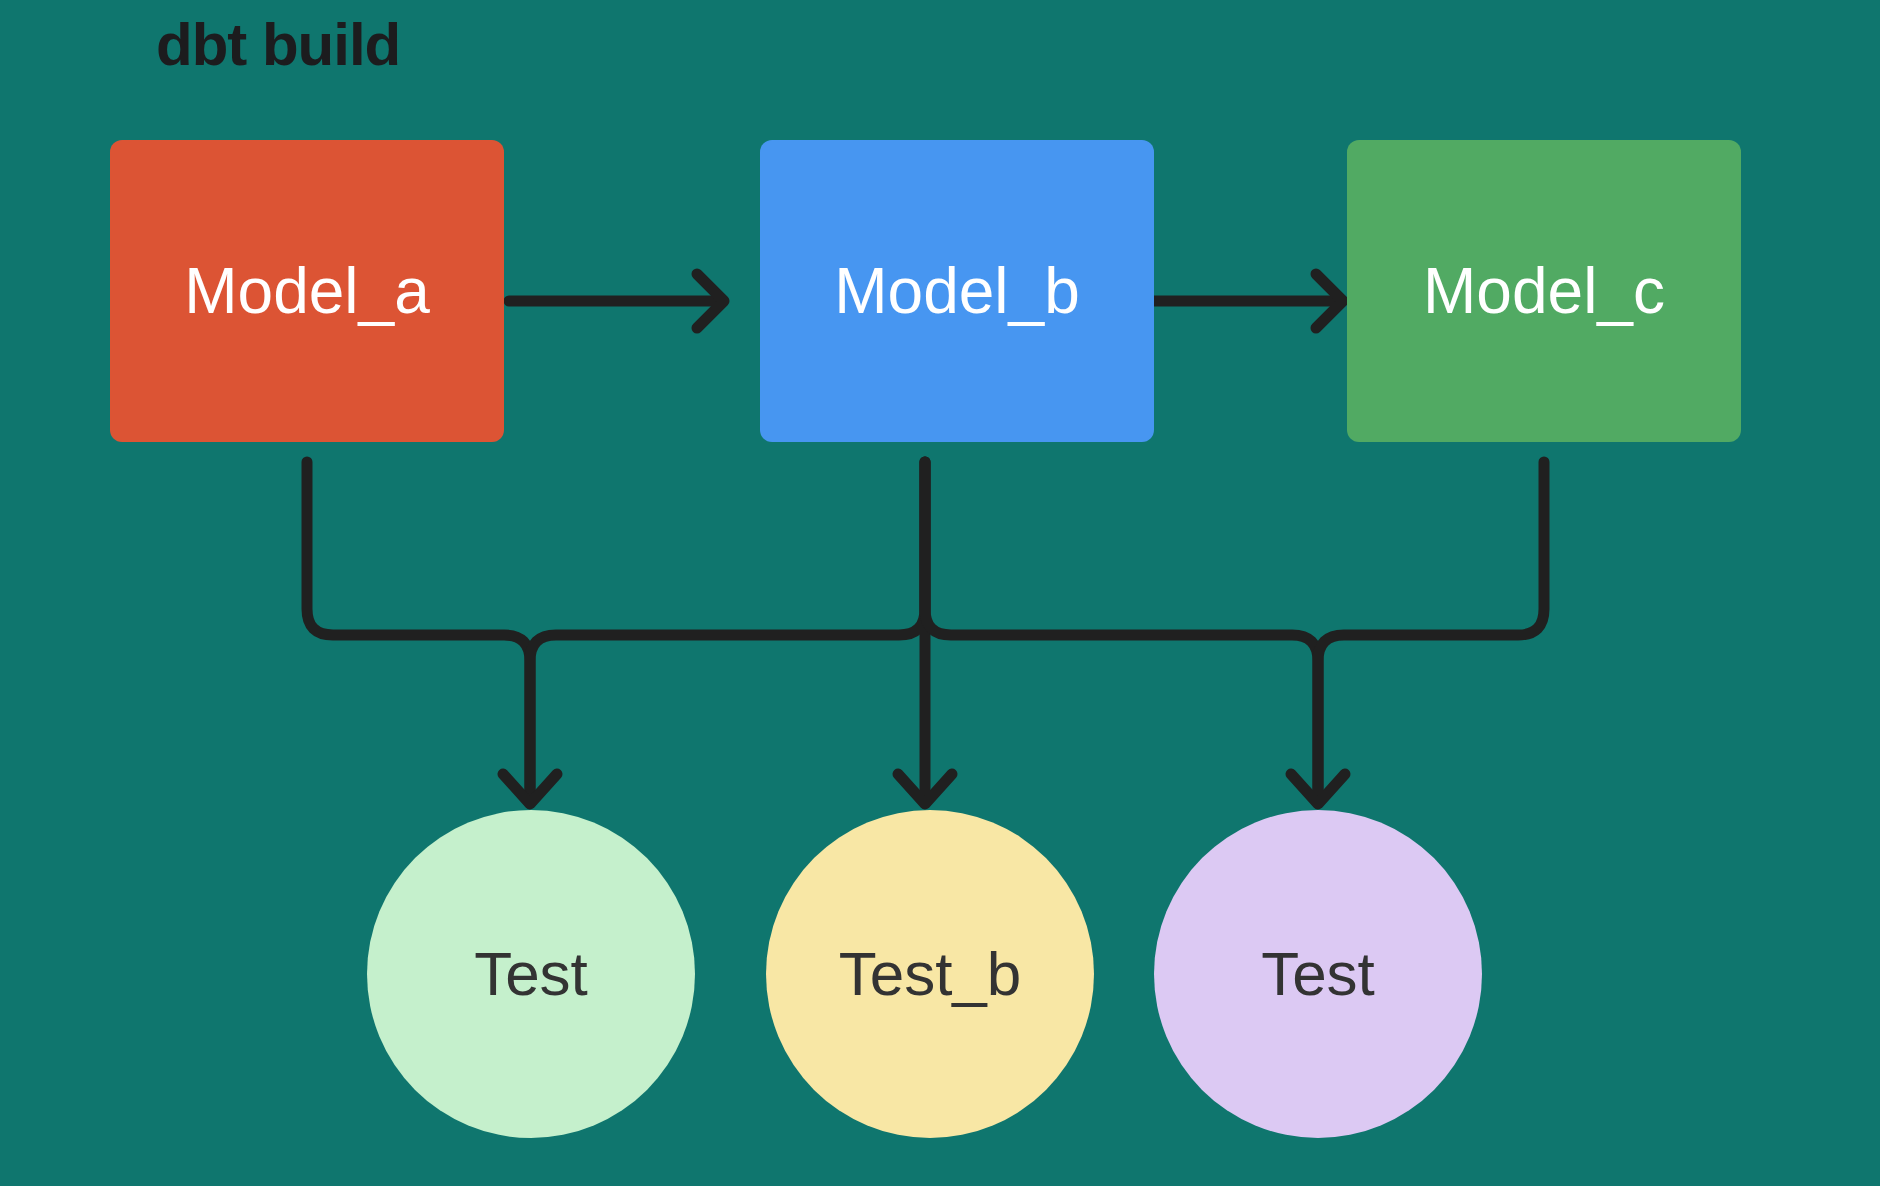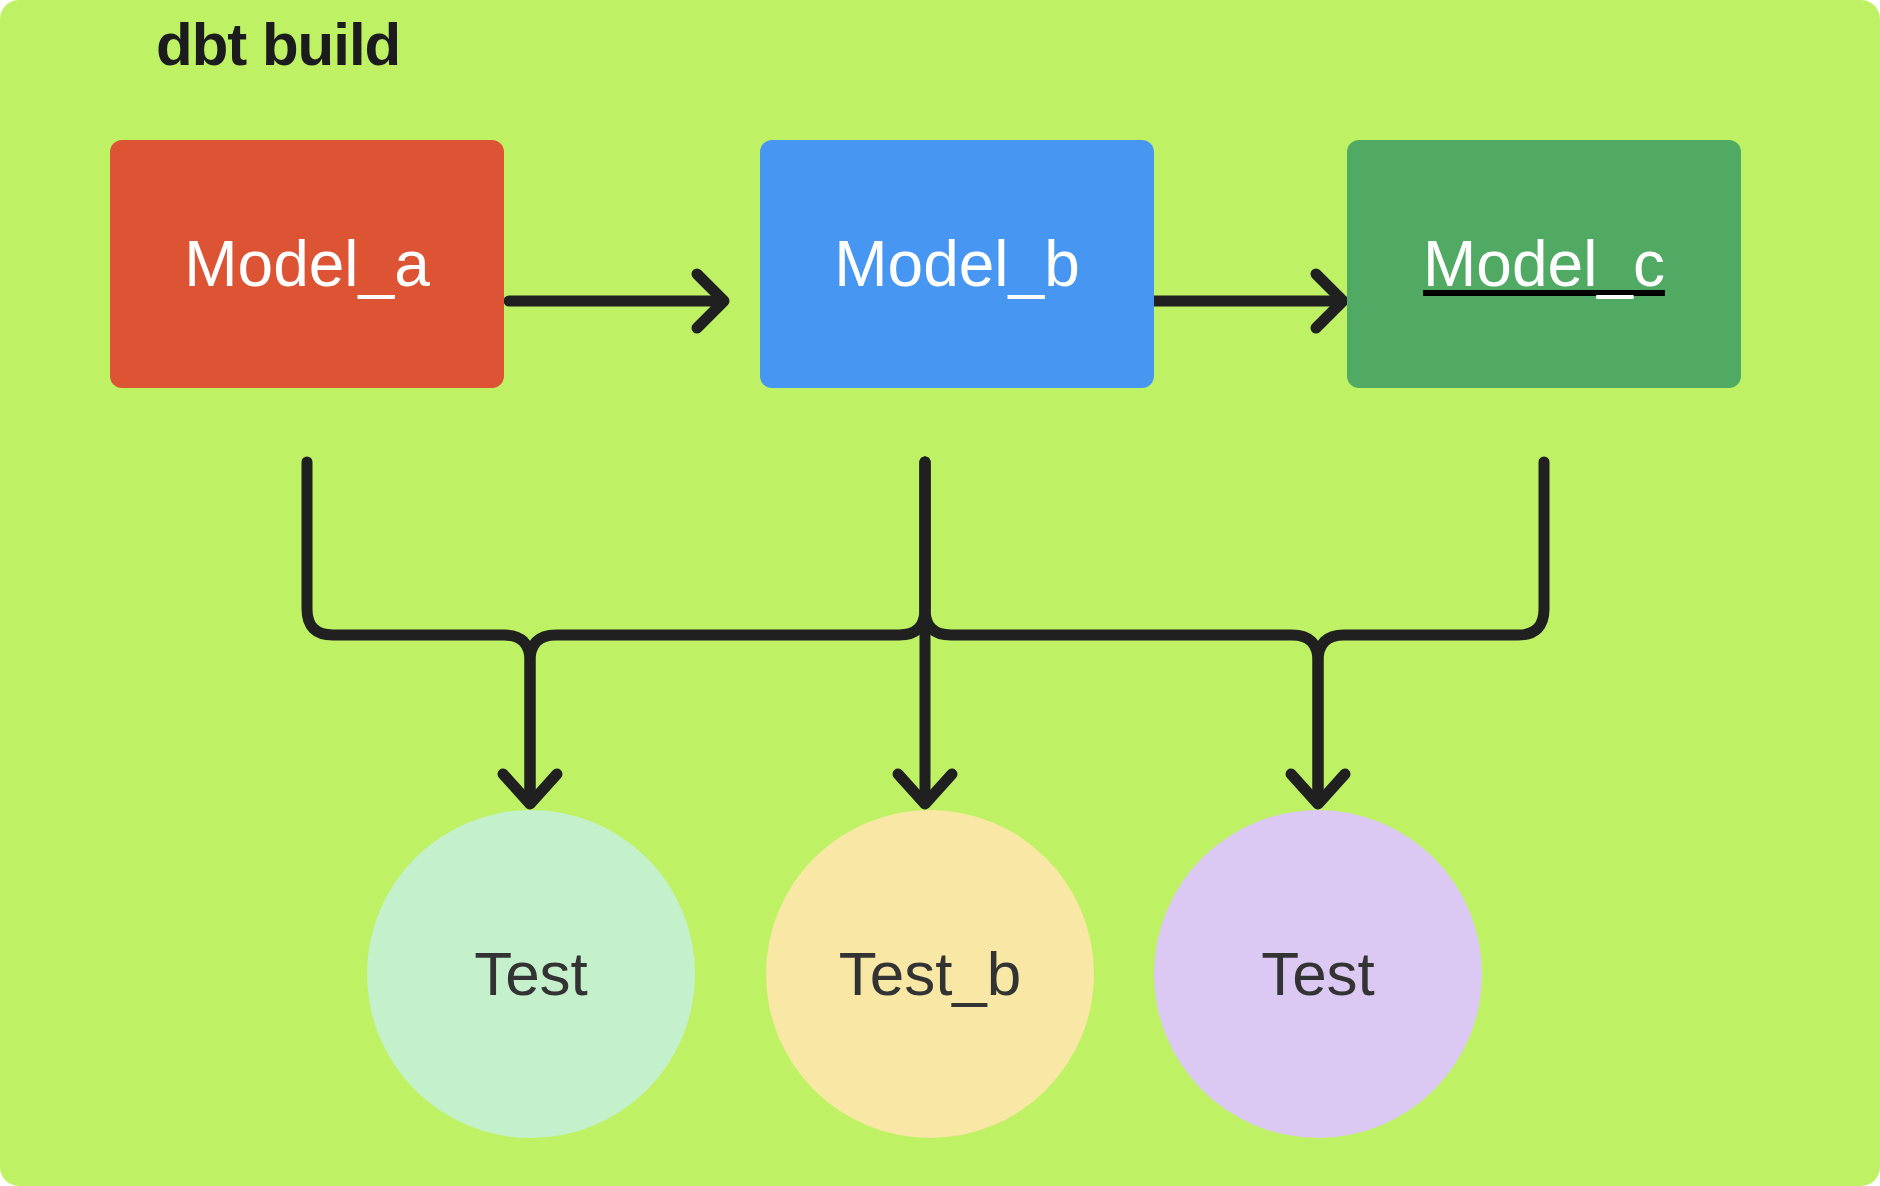--- a/index.html
+++ b/index.html
@@ -1,53 +1,52 @@
 <!DOCTYPE html>
 <html><head>
 <meta charset="utf-8">
 <style>
   html, body { margin: 0; padding: 0; background: #ffffff; }
   .canvas {
     position: relative;
     width: 1880px;
     height: 1186px;
-    background: #bef264;
+    background: #0f766e;
     overflow: hidden;
     font-family: "Liberation Sans", sans-serif;
-    border-radius: 19px;
   }
   .diagram-title {
     position: absolute;
     left: 156px;
     top: 10px;
     font-size: 60px;
     font-weight: 600;
     letter-spacing: -1px;
     z-index: 4;
     white-space: nowrap;
   }
   .model-box {
     position: absolute;
     top: 140px;
     width: 394px;
-    height: 248px;
+    height: 302px;
     border-radius: 12px;
     display: flex;
     align-items: center;
     justify-content: center;
     z-index: 3;
   }
   .model-box .label {
     font-size: 64px;
     font-weight: 500;
     white-space: nowrap;
   }
   .model-a { left: 110px; }
   .model-b { left: 760px; }
-  .model-c { left: 1347px; text-decoration: underline; }
+  .model-c { left: 1347px; }
   .test-circle {
     position: absolute;
     top: 810px;
     width: 328px;
     height: 328px;
     border-radius: 50%;
     display: flex;
     flex-direction: column;
     align-items: center;
     justify-content: center;

